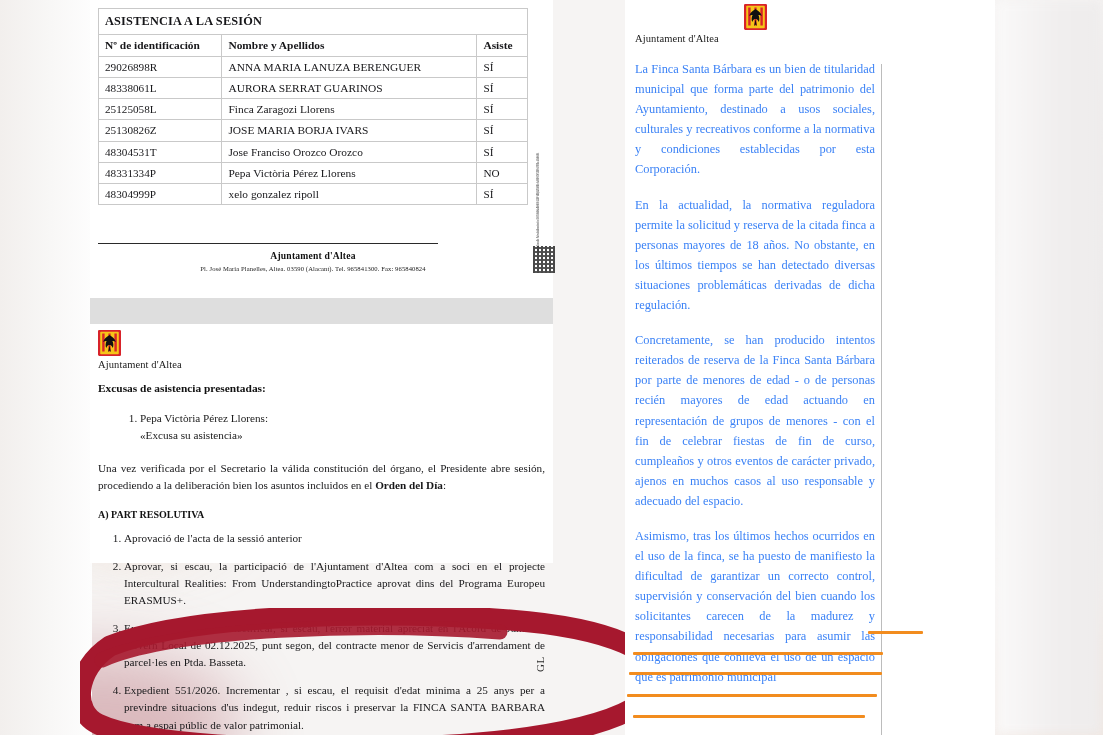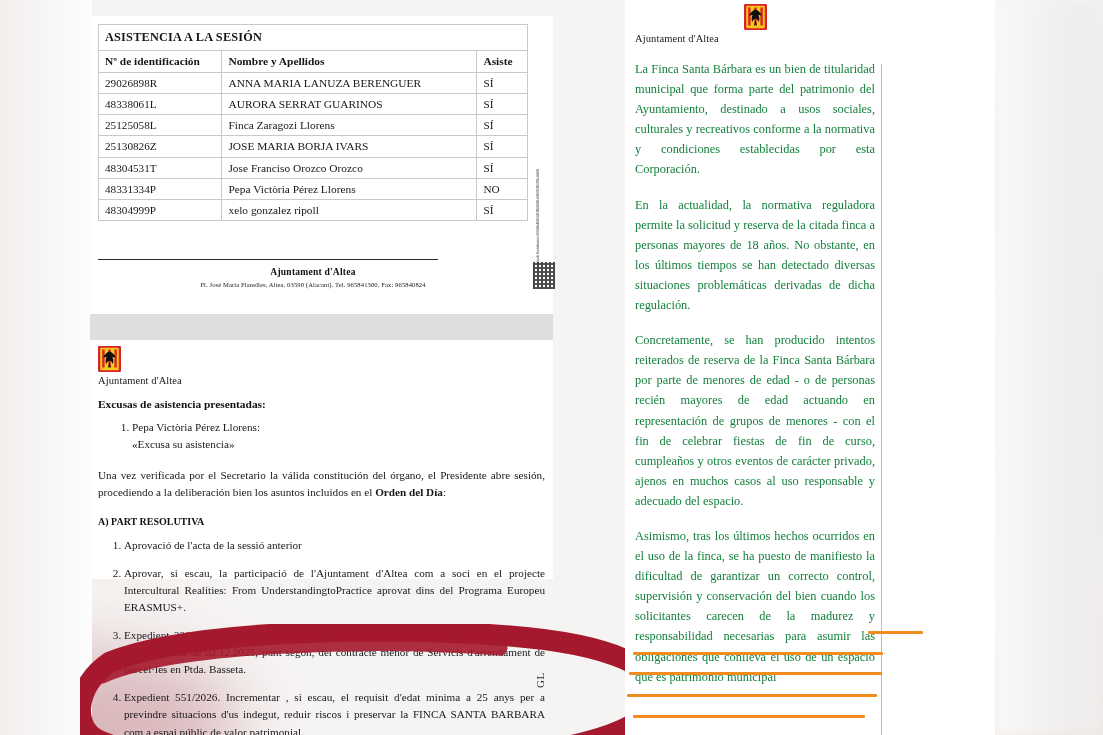--- a/index.html
+++ b/index.html
@@ -17,21 +17,21 @@
   .blob.b3{left:-60px;top:650px;width:300px;height:150px;background:#b8707a;opacity:.45;}
   .blob.b4{left:980px;top:600px;width:220px;height:200px;background:#ecd9cd;opacity:.5;}
   .blob.b5{left:960px;top:40px;width:200px;height:260px;background:#eceaea;opacity:.8;}
   .blob.b6{left:1000px;top:250px;width:180px;height:330px;background:#e9e7e7;opacity:.85;}
   .leftfade{position:absolute;left:0;top:0;width:92px;height:735px;
     background:linear-gradient(90deg,#f2efed 0%,#f8f7f6 55%,#fdfdfd 100%);}
   .rightfade{position:absolute;left:995px;top:0;width:108px;height:735px;
     background:linear-gradient(90deg,#faf9f9 0%,#f0eeee 60%,#eeecec 100%);filter:blur(6px);}
 
   
-  .doc-left{position:absolute;left:90px;top:16px;width:463px;height:563px;background:#ffffff;z-index:2;}
+  .doc-left{position:absolute;left:90px;top:0;width:463px;height:563px;background:#ffffff;z-index:2;}
   .page-gap{position:absolute;left:0;top:298px;width:463px;height:26px;background:#dedede;}
 
   
   .tbl-wrap{position:absolute;left:8px;top:8px;width:430px;}
   table.att{border-collapse:collapse;width:430px;font-size:11.2px;color:#17171a;}
   table.att td,table.att th{border:1px solid #c9c9c9;padding:3px 6px;text-align:left;
     font-weight:normal;line-height:1.25;height:14px;}
   table.att .title-cell{font-weight:bold;font-size:12.3px;letter-spacing:.2px;padding:5px 6px;}
   table.att thead th{font-weight:bold;font-size:11.4px;}
   .c-id{width:122px;}
@@ -63,40 +63,40 @@
       repeating-linear-gradient(90deg,#2a2a2a 0 2px,transparent 2px 4px),
       repeating-linear-gradient(0deg,#3a3a3a 0 2px,transparent 2px 4px);
     background-color:#fdfdfd;opacity:.85;}
 
   
   .p2{position:absolute;left:8px;top:330px;width:447px;}
   .crest{width:23px;height:26px;display:block;}
   .org-small{font-size:10.5px;color:#1a1a1a;margin-top:3px;letter-spacing:.1px;}
   .h-bold{font-weight:bold;font-size:11.4px;color:#111;margin-top:12px;}
   .ol-excusas{margin:9px 0 0 0;padding-left:26px;font-size:11.2px;color:#1a1a1a;line-height:1.5;}
-  .ol-excusas li{margin:8px;}
+  .ol-excusas li{margin:16px;}
   .quote{display:block;}
   .para{font-size:11.2px;color:#18181a;line-height:1.55;text-align:justify;margin-top:14px;}
   .sec-head{font-weight:bold;font-size:10px;color:#111;margin-top:15px;}
   .ol-res{margin:10px 0 0 0;padding-left:26px;font-size:11.2px;color:#18181a;line-height:1.55;}
   .ol-res li{margin-top:10px;text-align:justify;}
   .ol-res li:first-child{margin-top:0;}
   .gl-mark{position:absolute;left:444px;top:672px;font-size:11px;color:#2a2a2a;
     transform:rotate(-90deg);transform-origin:left top;font-family:"Liberation Serif",serif;
     letter-spacing:.5px;}
 
   
   .redmark{position:absolute;left:-10px;top:608px;width:600px;height:145px;z-index:6;pointer-events:none;}
 
   
   .doc-right{position:absolute;left:625px;top:0;width:370px;height:735px;background:#ffffff;z-index:2;}
   .r-rule{position:absolute;left:256px;top:64px;width:0;height:671px;border-left:1px solid #bcbcbc;}
   .r-inner{position:absolute;left:10px;top:4px;width:240px;}
   .r-head{font-weight:bold;font-size:12.6px;color:#111;text-align:center;margin-top:22px;letter-spacing:.4px;}
-  .r-para{font-size:12.4px;color:#15803d;line-height:1.62;text-align:justify;margin-top:15px;}
+  .r-para{font-size:12.4px;color:#3b82f6;line-height:1.62;text-align:justify;margin-top:15px;}
   .hl-wrap{position:relative;}
   .uline{position:absolute;height:2.6px;background:#f28c1e;border-radius:1px;z-index:5;}
 
   
   [data-name]{box-sizing:border-box;}
 </style>
 </head>
 <body>
 
 <div class="backdrop" data-name="blurred-background">

